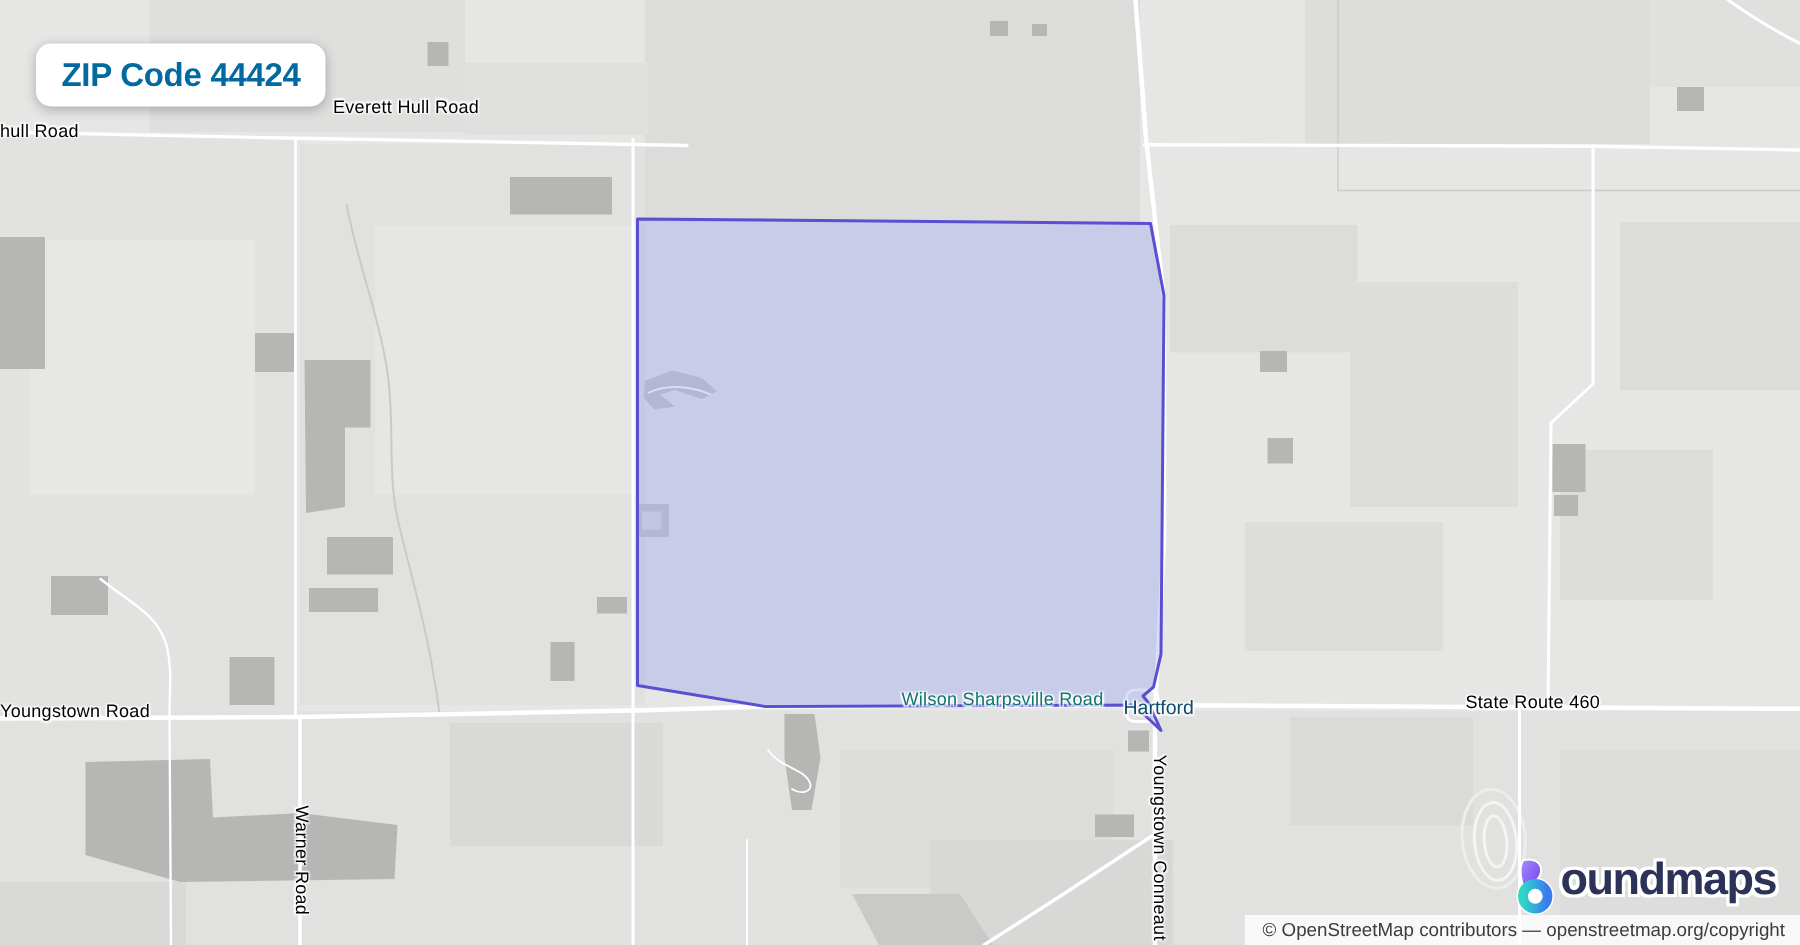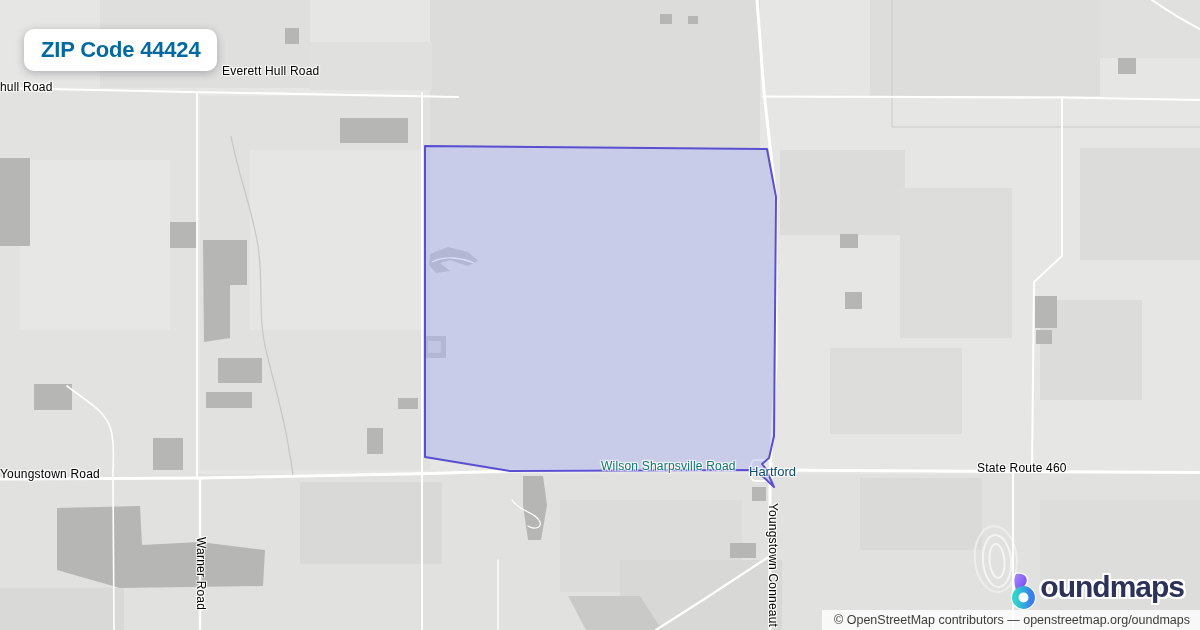--- a/index.html
+++ b/index.html
@@ -154,21 +154,21 @@
   <div class="place-label" style="left:749px;top:464px">Hartford</div>
   <div class="road-label" style="left:977px;top:461px">State Route 460</div>
   <div class="road-label vertical" style="left:194px;top:537px">Warner Road</div>
   <div class="road-label vertical" style="left:766px;top:503px">Youngstown Conneaut</div>
 
   <div class="badge">
     <span>ZIP Code 44424</span>
   </div>
 
   <div class="attribution">
-    <span>© OpenStreetMap contributors — openstreetmap.org/oundmaps</span>
+    <span>© OpenStreetMap contributors — openstreetmap.org/copyright</span>
   </div>
 
   <div class="logo">
     <svg class="logo-icon" width="30" height="38" viewBox="0 0 30 38">
       <defs>
         <linearGradient id="gp" x1="0" y1="0" x2="1" y2="1">
           <stop offset="0" stop-color="#a78bfa"></stop>
             <stop offset="1" stop-color="#6d3df0"></stop>
         </linearGradient>
         <linearGradient id="gr" x1="0" y1="0" x2="1" y2="0">

